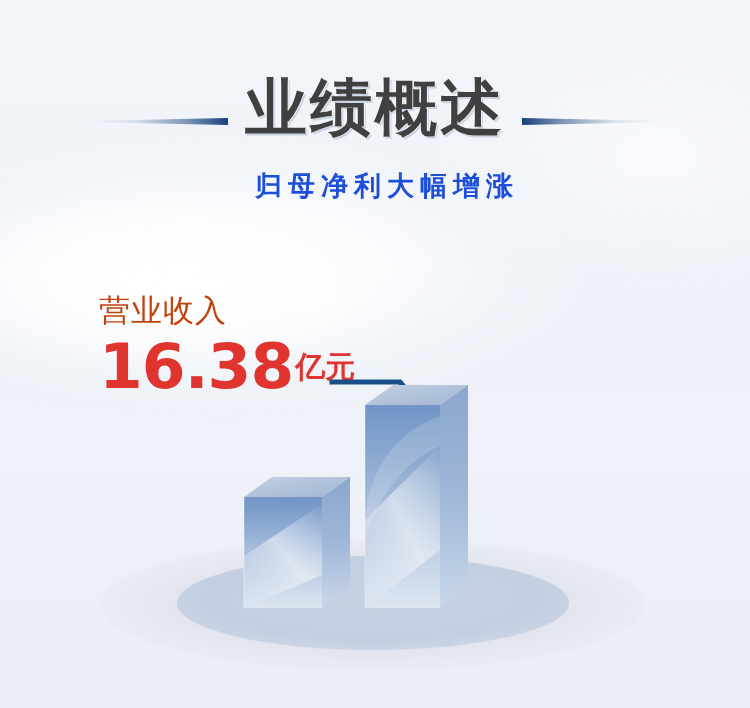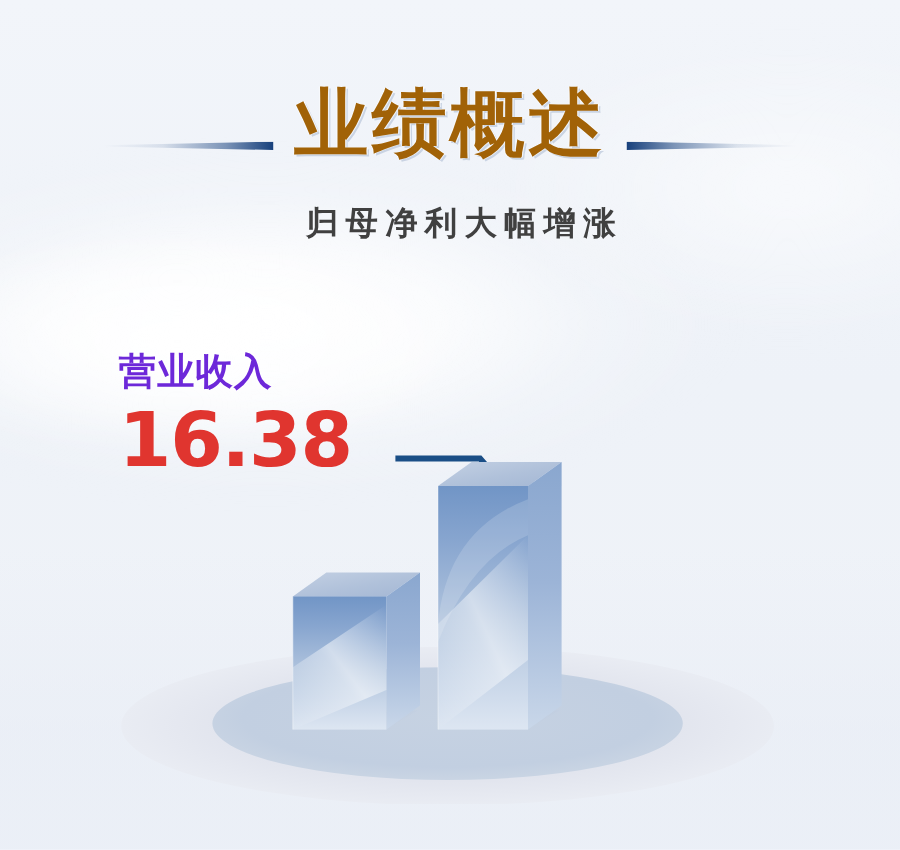--- a/index.html
+++ b/index.html
@@ -93,53 +93,53 @@
     clip-path: polygon(0 0, 100% 42%, 100% 58%, 0 100%);
   }
   .main-title {
     position: absolute;
     left: 0; right: 0;
     top: 74px;
     text-align: center;
     font-size: 62px;
     line-height: 68px;
     font-weight: 700;
-    color: #a16207;
+    color: #404040;
     letter-spacing: 3px;
-    font-family: Liberation Mono, monospace;
+    font-family: Liberation Serif, serif;
     text-shadow:
        1px 0 0 rgba(255,255,255,0.75),
       -1px 0 0 rgba(255,255,255,0.45),
        2px 2px 0 rgba(26,68,128,0.18);
   }
   .sub-title {
     position: absolute;
     left: 0; right: 0;
     top: 170px;
     text-align: center;
     font-size: 27px;
     line-height: 32px;
     font-weight: 700;
-    color: #404040;
+    color: #1d4ed8;
     letter-spacing: 6px;
     text-indent: 6px;
     padding-left: 18px;
   }
 
   
   .stat {
     position: absolute;
     left: 99px;
     top: 292px;
   }
   .stat-label {
     font-size: 31px;
     line-height: 36px;
-    font-weight: 700;
-    color: #6d28d9;
+    font-weight: 400;
+    color: #c2410c;
     letter-spacing: 1px;
     font-family: "DejaVu Sans", "Liberation Sans", sans-serif;
   }
   .stat-value-row {
     display: flex;
     align-items: center;
     margin-top: 6px;
   }
   .stat-number {
     font-size: 63px;
@@ -190,20 +190,21 @@
     <div class="rule rule-left"></div>
     <div class="rule rule-right"></div>
     <div class="main-title">业绩概述</div>
     <div class="sub-title">归母净利大幅增涨</div>
   </div>
 
   <div class="stat">
     <div class="stat-label">营业收入</div>
     <div class="stat-value-row">
       <span class="stat-number">16.38</span>
+      <span class="stat-unit">亿元</span>
     </div>
   </div>
 
   <svg class="connector" viewBox="0 0 140 90">
     <polyline points="12,42 80,42 106,72" fill="none" stroke="#1a4e86" stroke-width="5" stroke-linecap="square" stroke-linejoin="miter"></polyline>
     <circle cx="106" cy="72" r="21" fill="#b9cde6" opacity="0.62"></circle>
     <circle cx="106" cy="72" r="10.5" fill="#1a4e86"></circle>
   </svg>
 
   <svg class="chart" viewBox="0 0 750 300">

